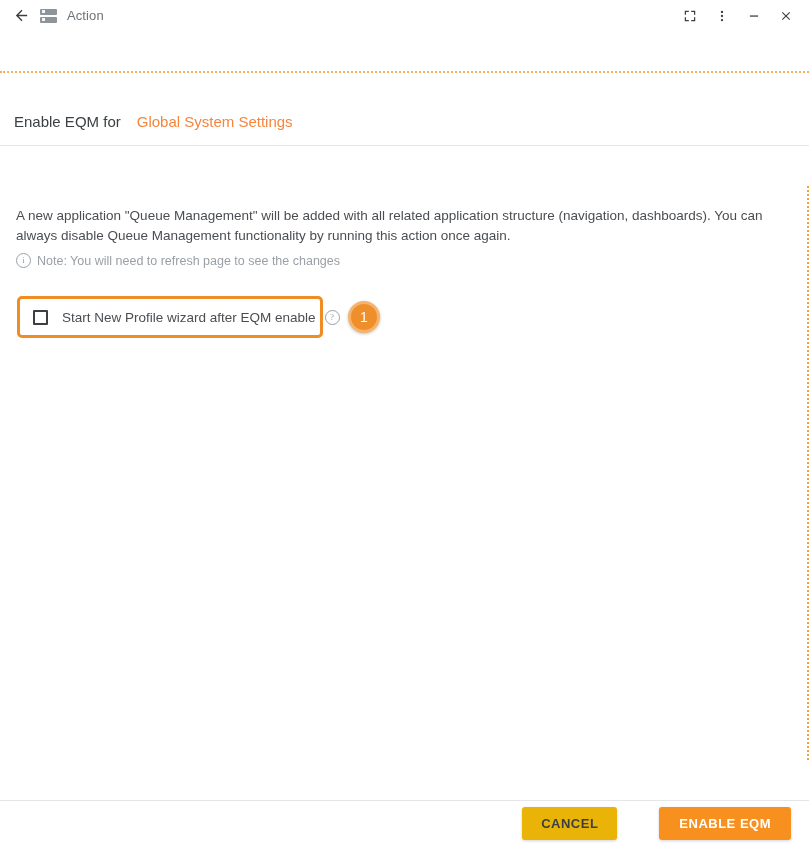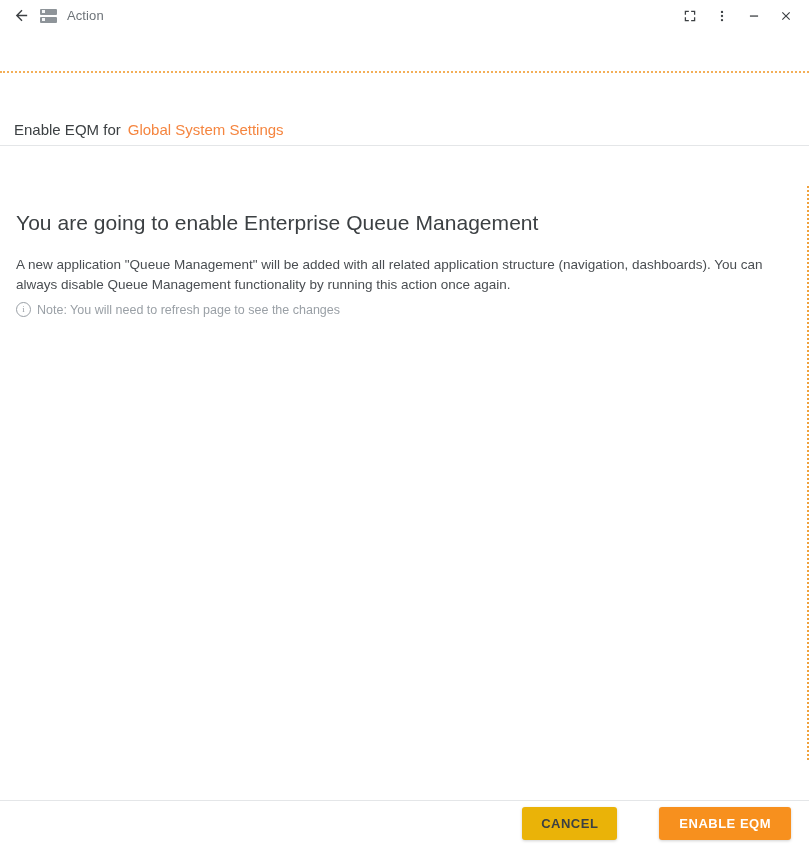--- a/index.html
+++ b/index.html
@@ -105,31 +105,31 @@
     height: 0;
     border-top: 2px dotted #f1a23c;
     opacity: 0.85;
   }
 
   
   .action-header {
     height: 33px;
     min-height: 33px;
     display: flex;
-    align-items: center;
+    align-items: flex-start;
     padding: 0 14px;
     box-sizing: border-box;
     border-bottom: 1px solid #e4e6e8;
     font-size: 15px;
     color: #3c4043;
     background: #ffffff;
   }
   .action-header .target {
     color: #f5853f;
-    margin-left: 7px;
+    margin-left: 16px;
   }
 
   
   .page-body {
     flex: 1 1 auto;
     position: relative;
     padding: 0 14px;
     box-sizing: border-box;
     border-right: 2px dotted #f1a23c;
     overflow: hidden;
@@ -320,29 +320,36 @@
 
   <div class="dotted-sep"></div>
 
   <div class="action-header">
     <span>Enable EQM for</span>
     <span class="target">Global System Settings</span>
   </div>
 
   <div class="page-body">
 
-    <h1 class="headline">You are going to enable Enterprise Queue Management</h1>
 
     <p class="description">A new application "Queue Management" will be added with all related application structure (navigation, dashboards). You can always disable Queue Management functionality by running this action once again.</p>
 
     <div class="note-row">
       <span class="info-icon">i</span>
       <span>Note: You will need to refresh page to see the changes</span>
     </div>
 
+    <div class="highlight-wrap">
+      <div class="highlight-box">
+        <span class="checkbox"></span>
+        <span class="checkbox-label">Start New Profile wizard after EQM enable</span>
+        <span class="help-icon checkbox-help">?</span>
+      </div>
+      <div class="step-badge">1</div>
+    </div>
 
   </div>
 
   <div class="footer">
     <button class="btn btn-cancel">CANCEL</button>
     <button class="btn btn-primary">ENABLE EQM</button>
   </div>
 
 </div>
 

